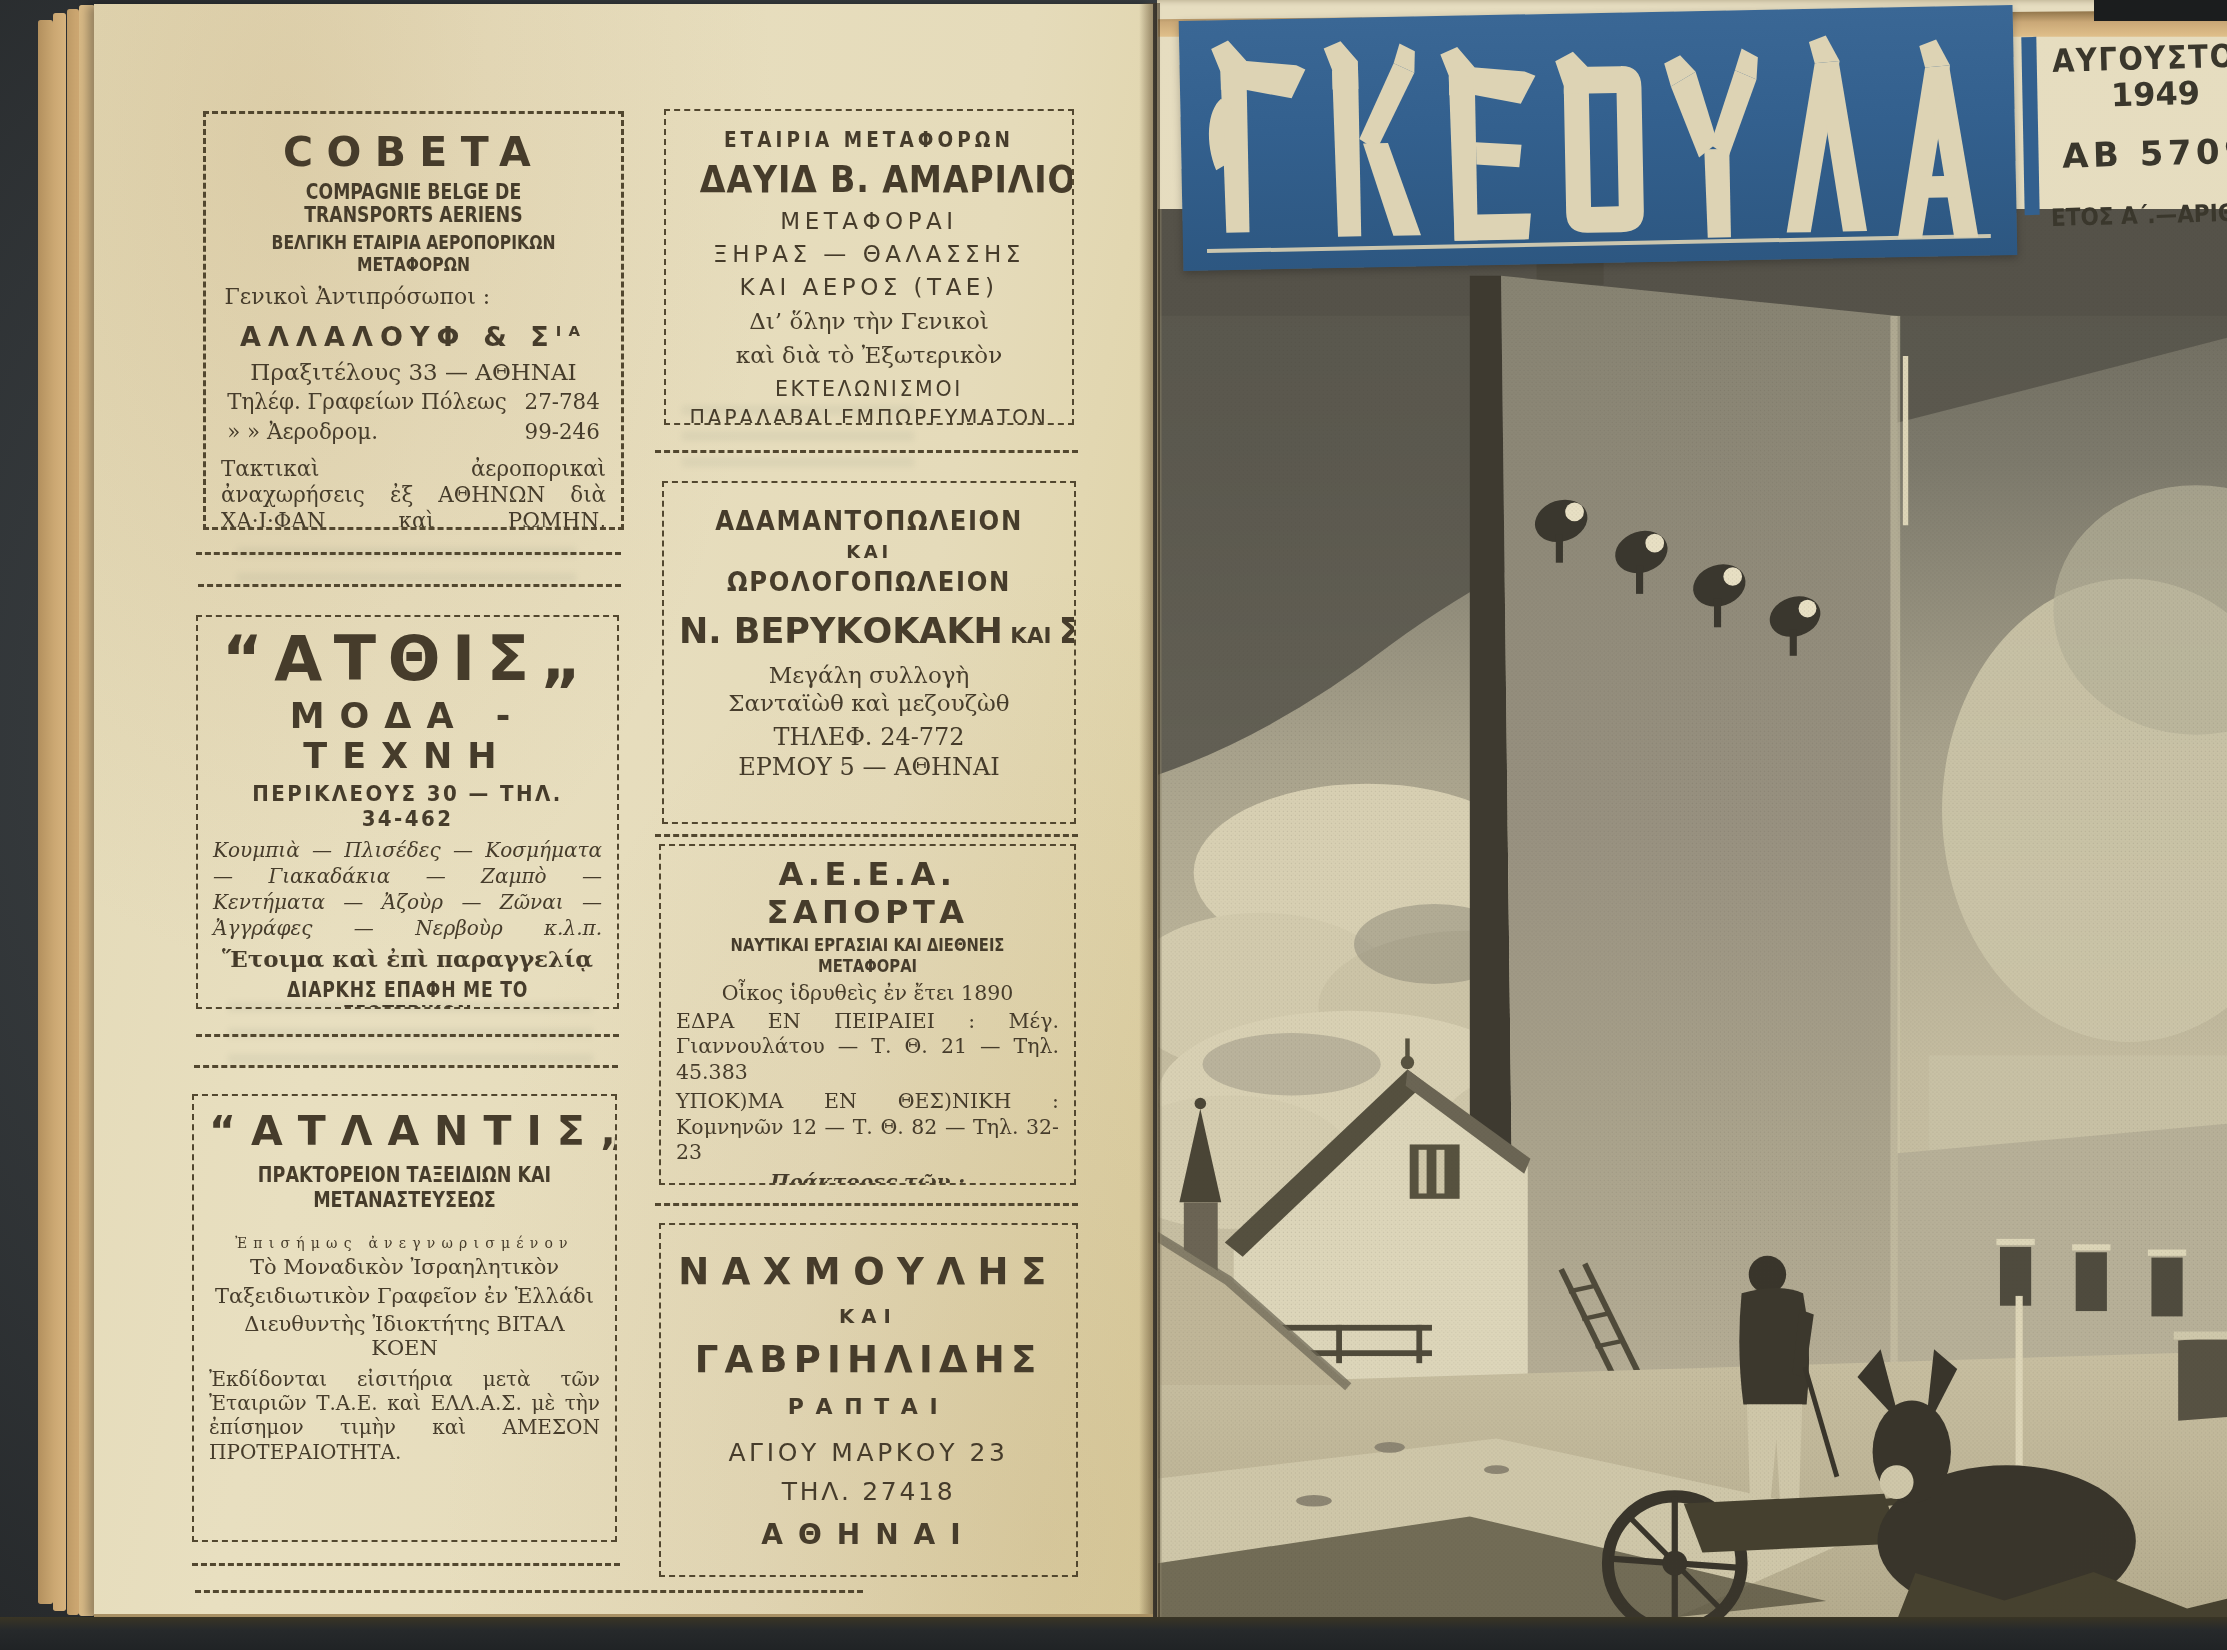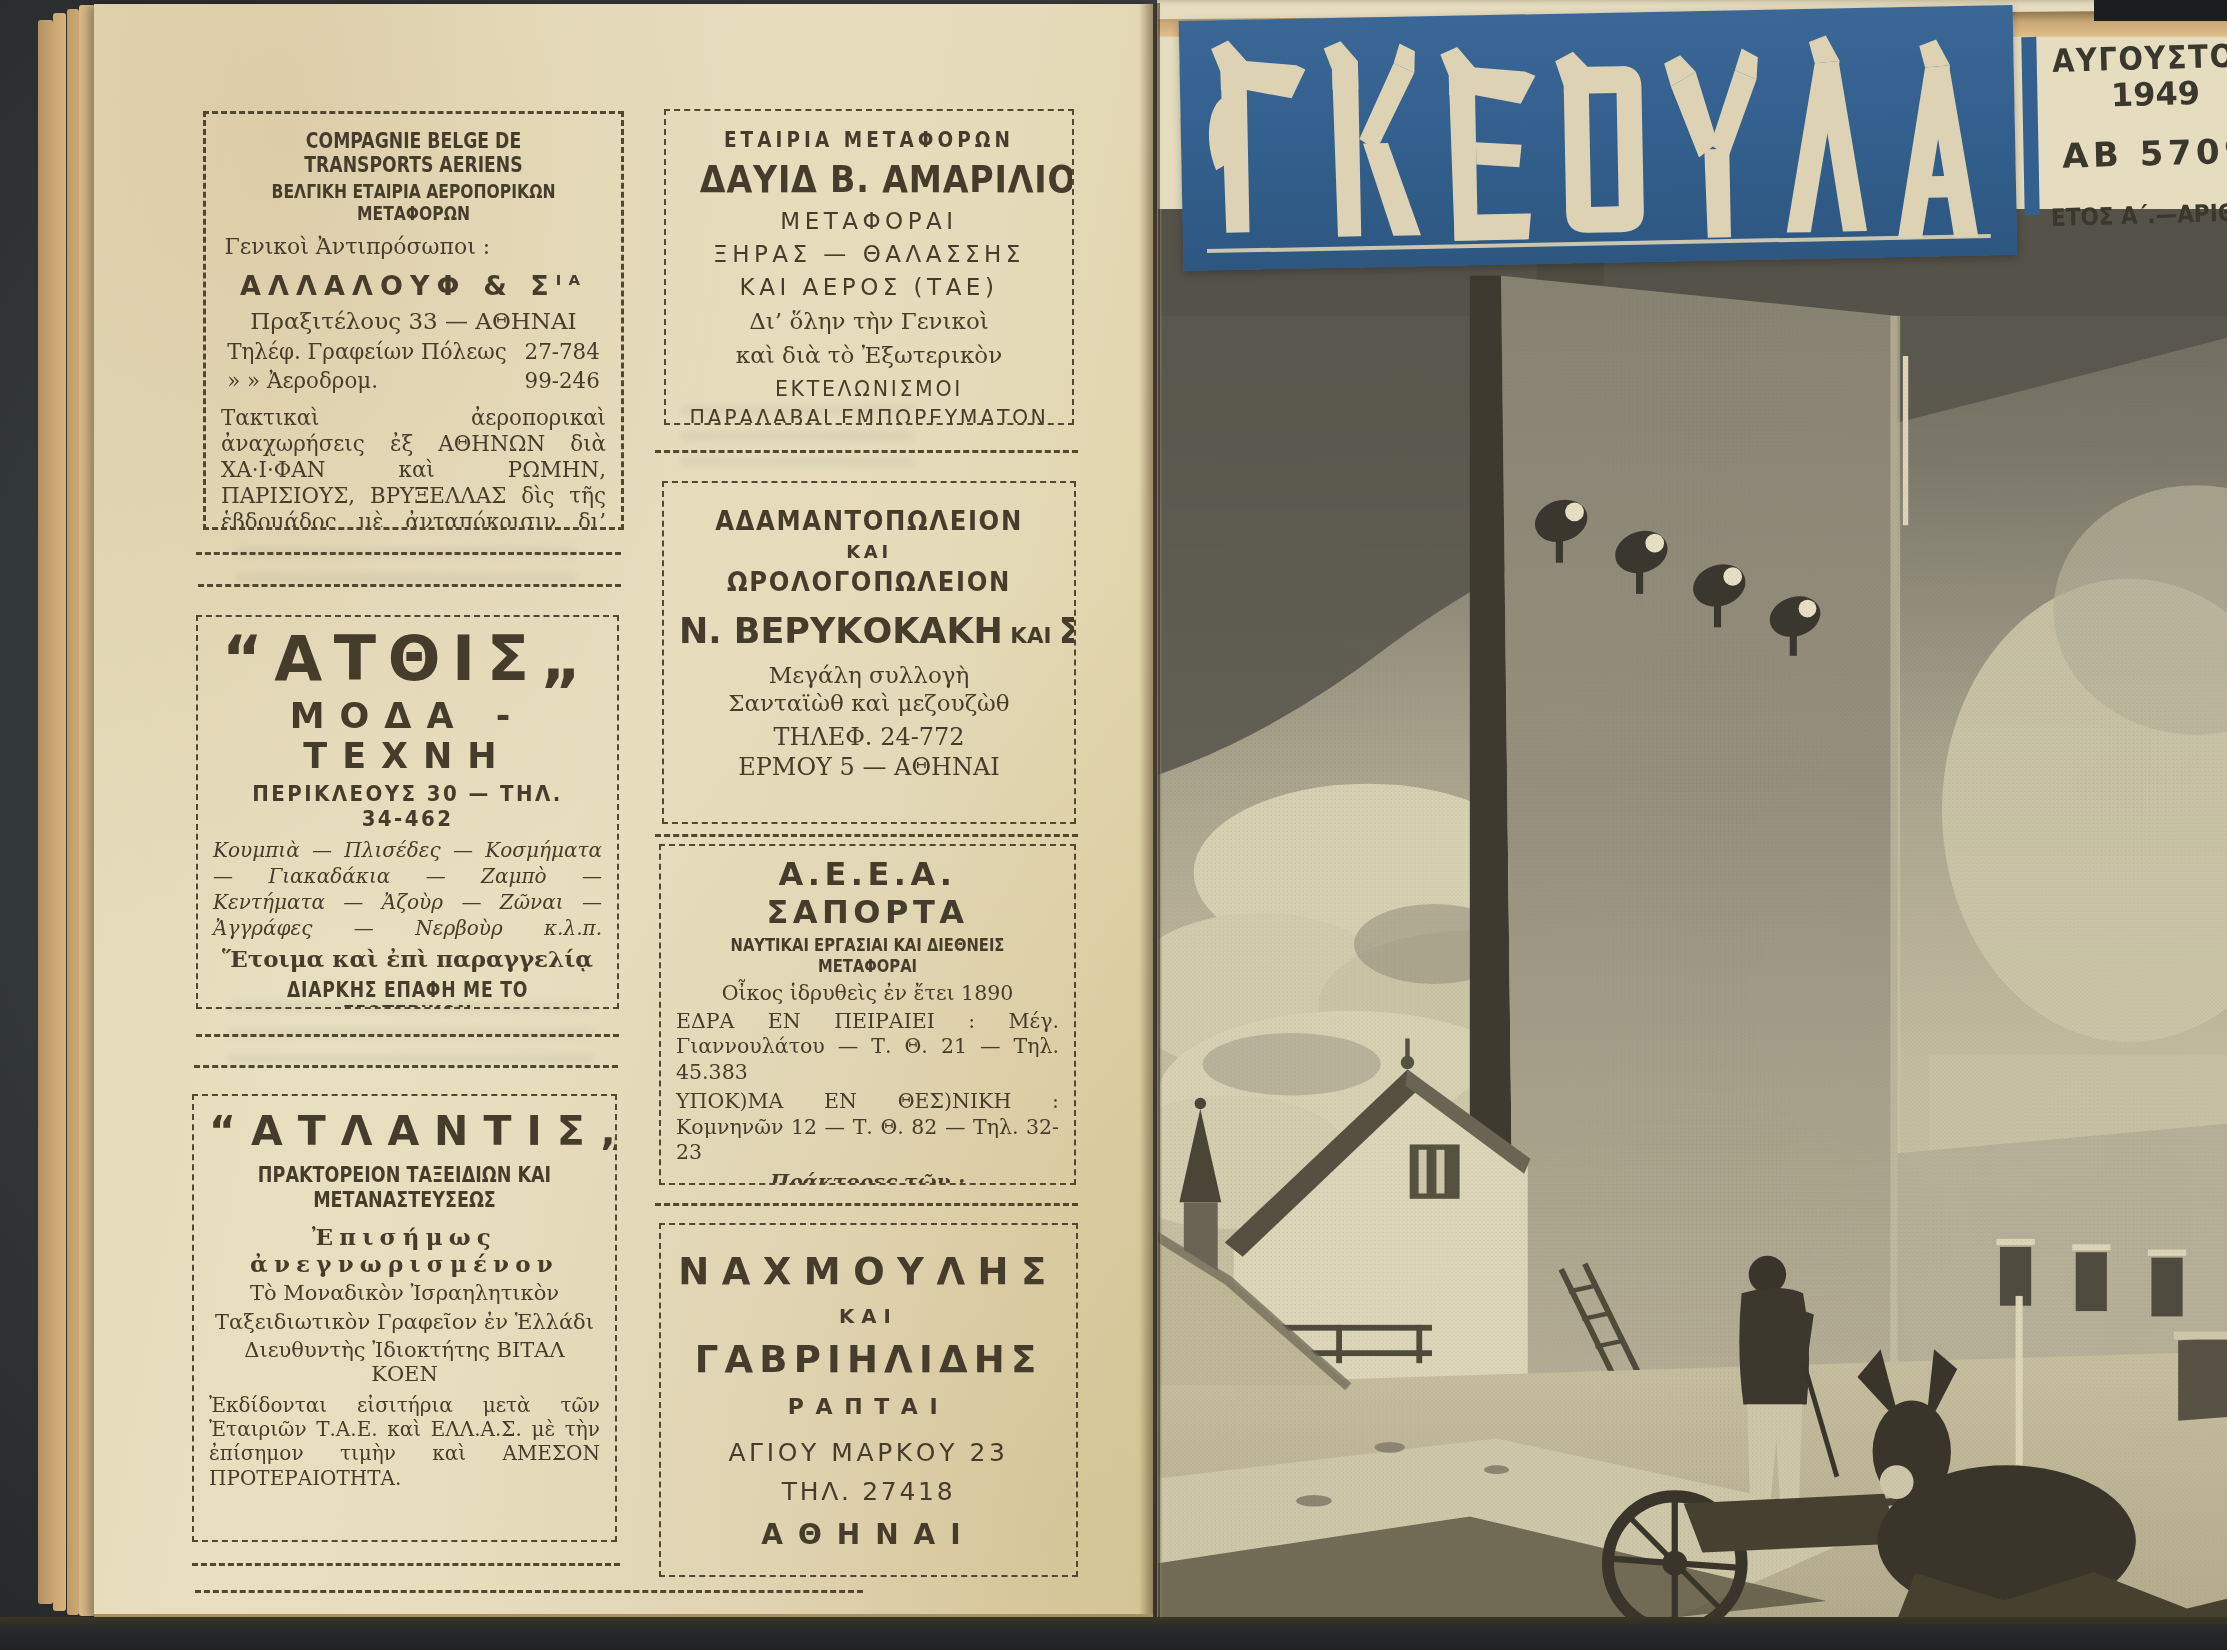--- a/index.html
+++ b/index.html
@@ -68,21 +68,21 @@
   #ad-saporta{left:659px;top:844px;width:417px;height:341px;}
   .sap-t{font-size:32px;letter-spacing:4.5px;margin-top:1.8px;}
   .sap-s{font-size:18px;margin-top:3.6px;}
   .sap-f{font-size:20.5px;margin-top:4.5px;}
   .sap-b{font-size:20.5px;line-height:1.25;margin-top:3.6px;}
   .sap-al{font-size:20px;margin-top:4.5px;}
   
   #ad-atlantis{left:192px;top:1094px;width:425px;height:448px;}
   .atl-t{font-size:41px;letter-spacing:15px;font-weight:bold;margin-top:1.8px;}
   .atl-s{font-size:21.4px;margin-top:7.1px;}
-  .atl-r{font-size:23px;letter-spacing:6.2px;margin-top:11px;font-weight:bold;}
+  .atl-r{font-size:14px;letter-spacing:6.2px;margin-top:23px;}
   .atl-l{font-size:21px;margin-top:4.5px;}
   .atl-p{font-size:20px;line-height:1.22;margin-top:6.2px;}
   
   #ad-nachmoulis{left:659px;top:1223px;width:419px;height:354px;}
   .nx-1{font-size:37px;letter-spacing:12.5px;margin-top:13.4px;}
   .nx-kai{font-size:19.6px;letter-spacing:7.1px;margin-top:11.6px;}
   .nx-2{font-size:37px;letter-spacing:6.2px;margin-top:10.7px;}
   .nx-tr{font-size:22px;letter-spacing:11.6px;margin-top:12.5px;}
   .nx-ad{font-size:25px;letter-spacing:3.6px;margin-top:19.6px;}
   .nx-ph{font-size:25px;letter-spacing:2.7px;margin-top:9.8px;}
@@ -129,20 +129,21 @@
   <div class="strip" style="left:79px;top:5.3px;width:16px;height:1611px;background:linear-gradient(90deg,#d9ba86,#e2c490);"></div>
 
   <div id="left-page">
     <div class="ghost" style="left:143px;top:526px;width:339px;height:53px;"></div>
     <div class="ghost" style="left:588px;top:396px;width:232px;height:67px;"></div>
     <div class="ghost" style="left:134px;top:998px;width:365px;height:62px;"></div>
   </div>
 
   <div class="ad" id="ad-cobeta">
     <div class="pad">
+      <div class="cob-title sans">COBETA</div>
       <div class="cob-fr sans b">
           <span class="cond">COMPAGNIE BELGE DE TRANSPORTS AERIENS</span>
         </div>
       <div class="cob-gr sans b">
           <span class="cond">ΒΕΛΓΙΚΗ ΕΤΑΙΡΙΑ ΑΕΡΟΠΟΡΙΚΩΝ ΜΕΤΑΦΟΡΩΝ</span>
         </div>
       <div class="cob-lab">Γενικοὶ Ἀντιπρόσωποι :</div>
       <div class="cob-agent sans b"><span>ΑΛΛΑΛΟΥΦ &amp; Σ</span><sup class="sm">ΙΑ</sup></div>
       <div class="cob-addr">Πραξιτέλους 33 — ΑΘΗΝΑΙ</div>
       <div class="cob-ph row">

